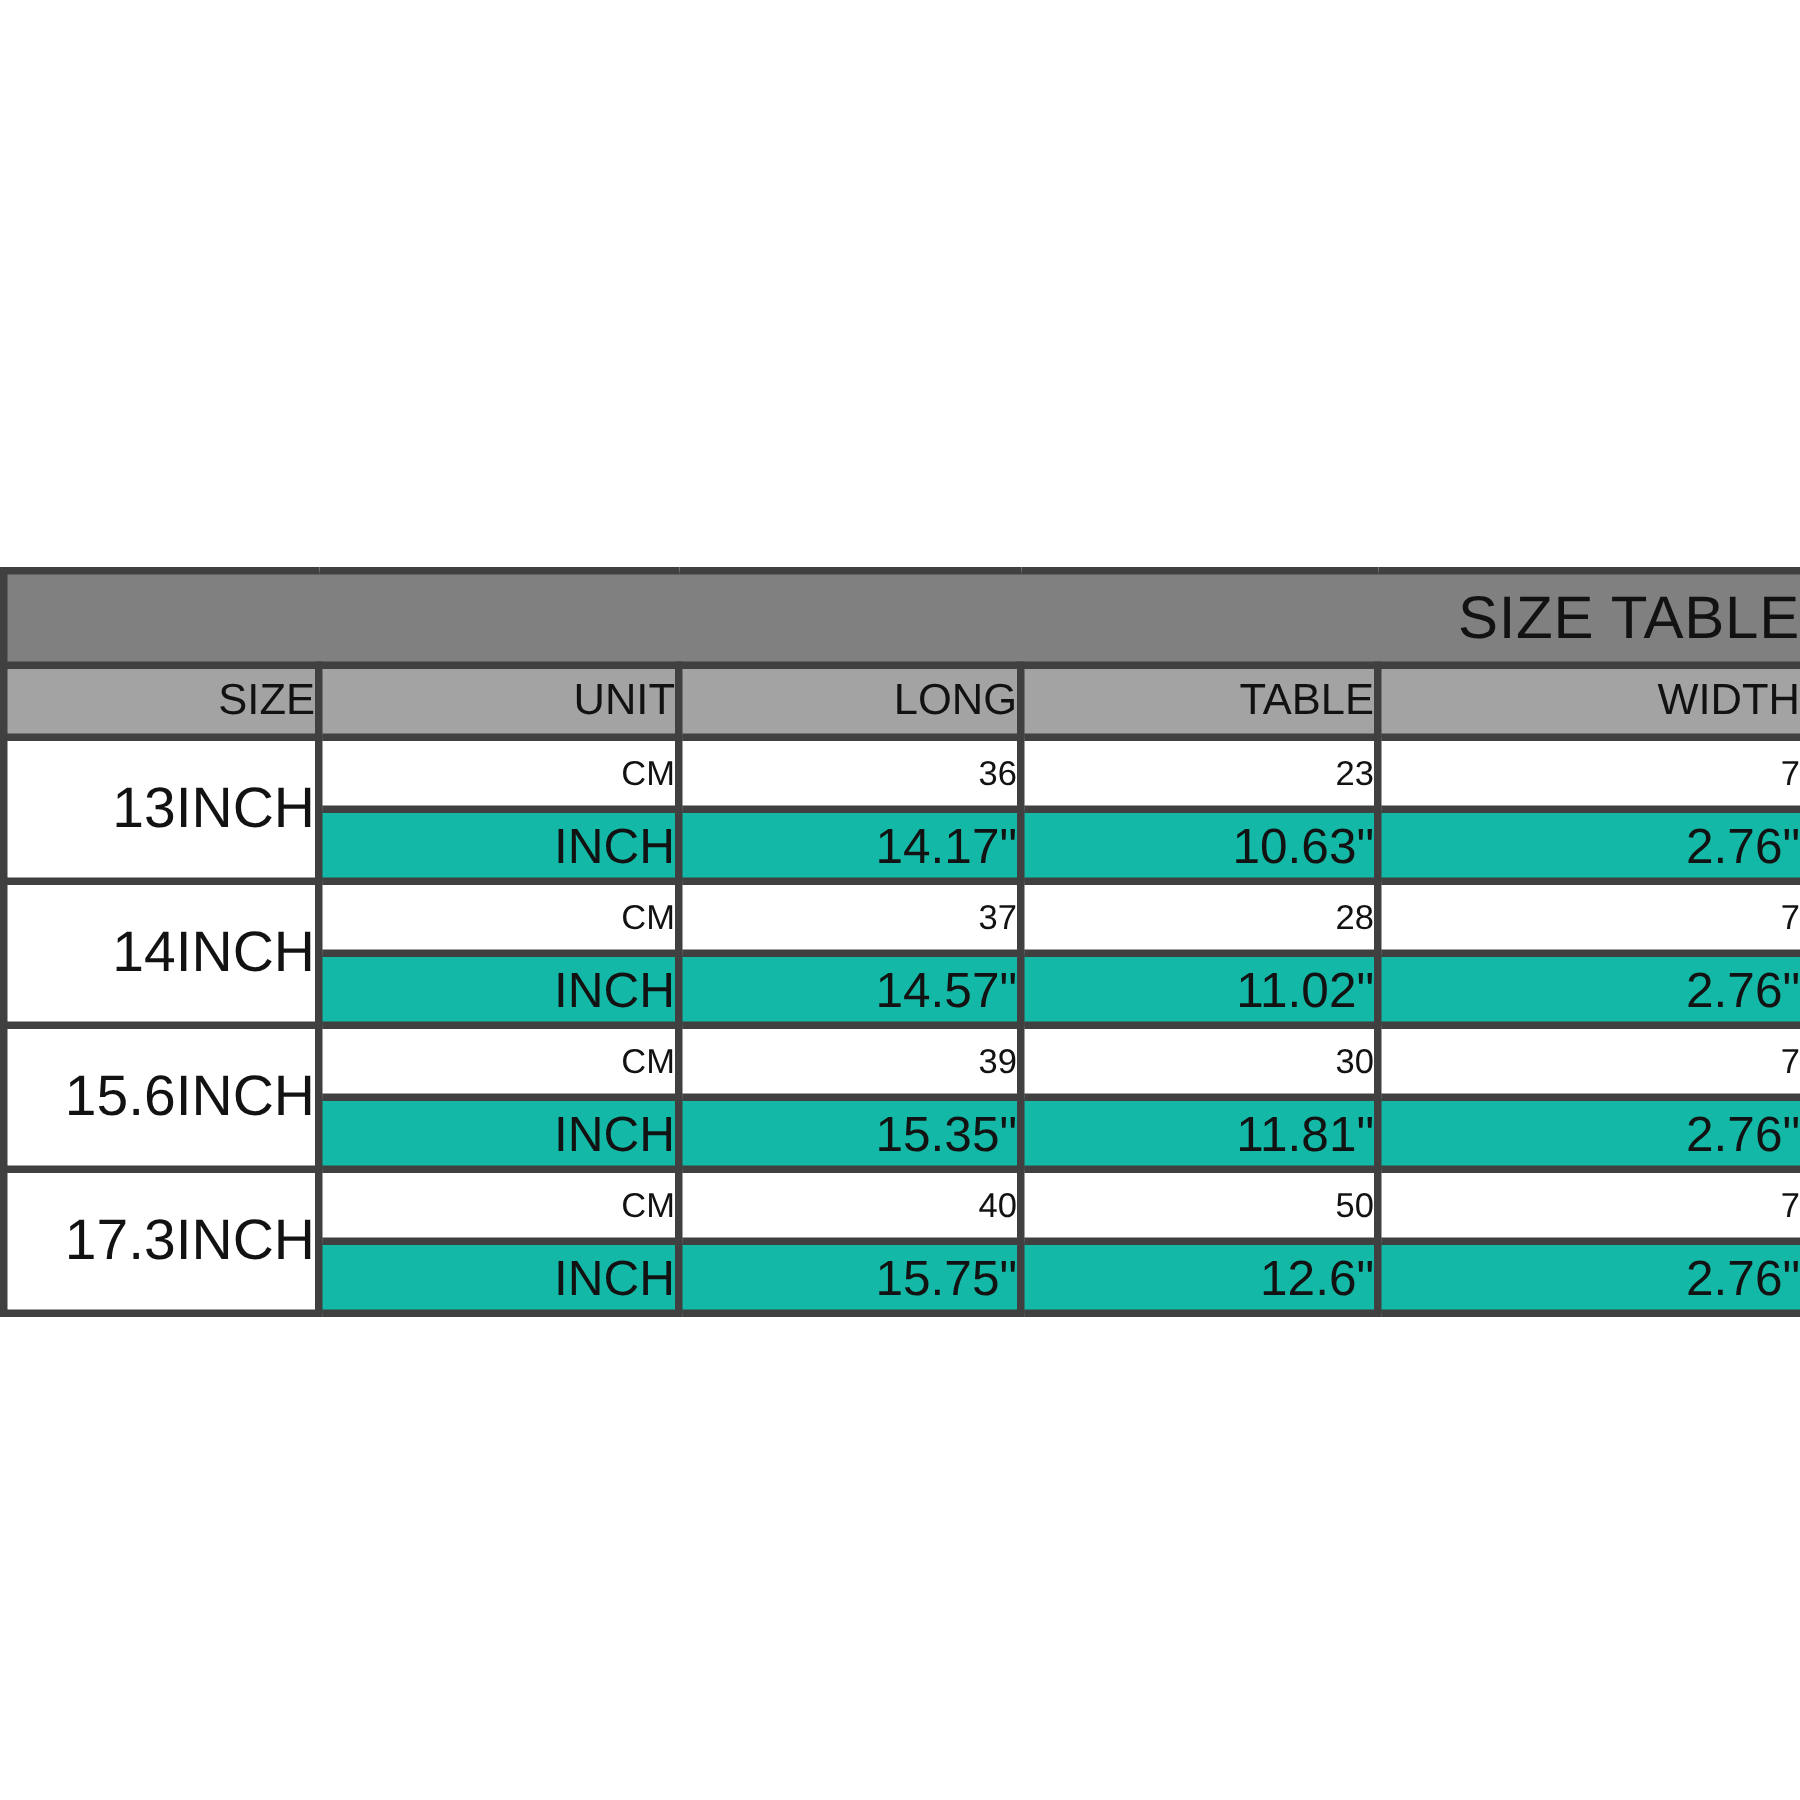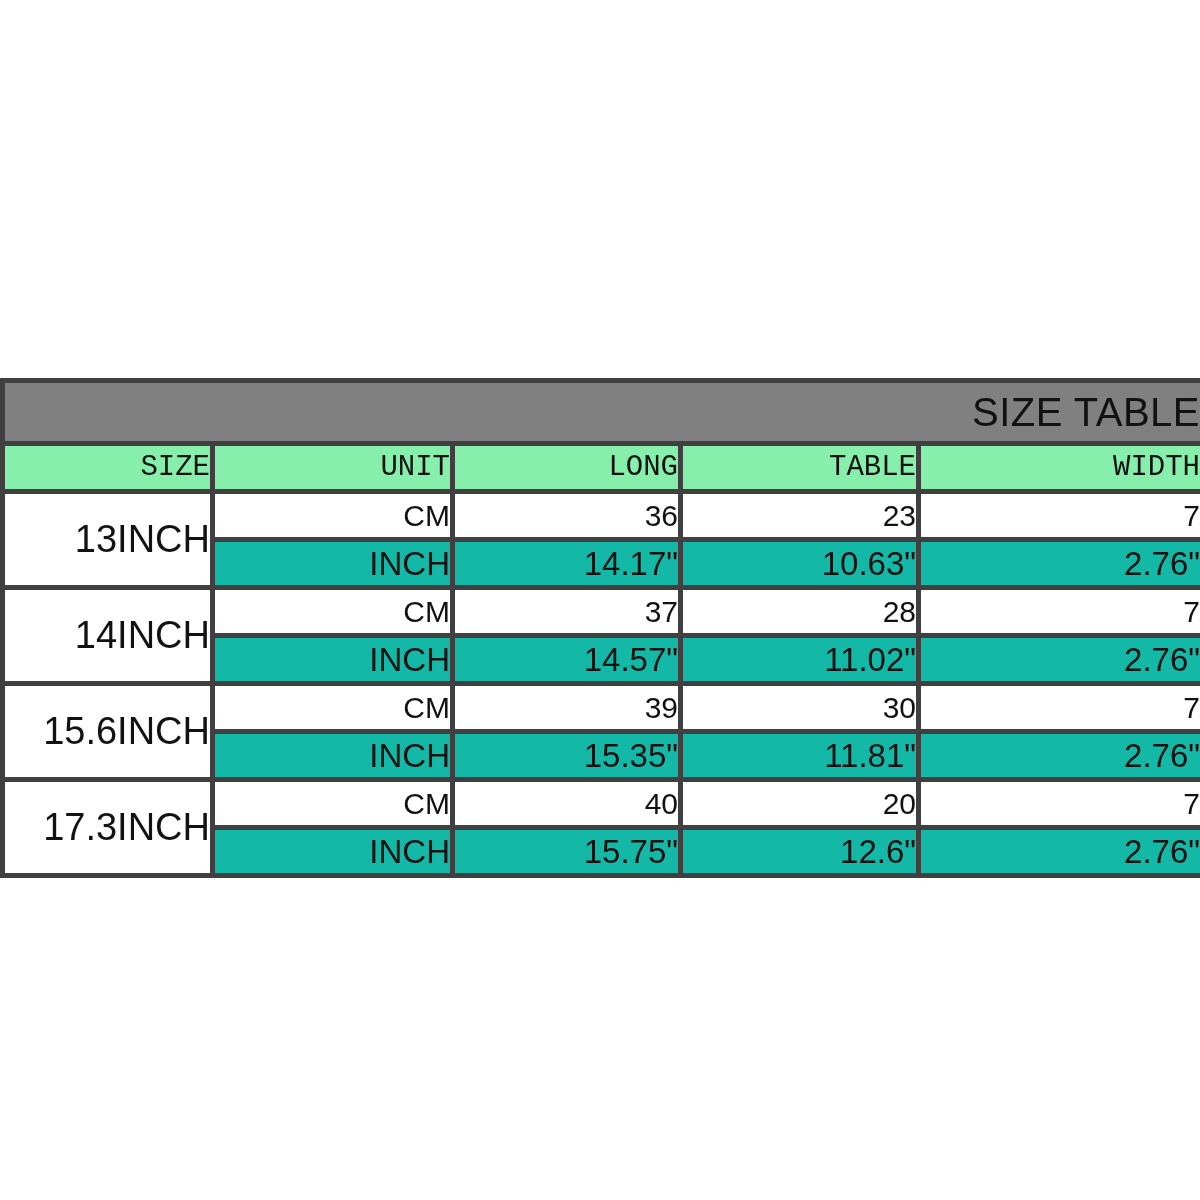--- a/index.html
+++ b/index.html
@@ -46,35 +46,34 @@
   
   .title-cell {
     background: #808080;
     color: #0d0d0d;
     font-size: 40px;
     height: 58px;
     letter-spacing: 0.5px;
   }
   
   .hdr-cell {
-    background: #86efac;
+    background: #a3a3a3;
     font-size: 29px;
     height: 43px;
-    font-family: Liberation Mono, monospace;
   }
   
   .size-cell {
     background: #ffffff;
     font-size: 38px;
     height: 86px;
   }
   
   .cm-cell {
     background: #ffffff;
-    font-size: 30px;
+    font-size: 23px;
     height: 43px;
   }
   
   .inch-cell {
     background: #14b8a6;
     font-size: 33px;
     height: 43px;
   }
   col.c-size  { width: 210px; }
   col.c-unit  { width: 240px; }
@@ -146,21 +145,21 @@
           <td class="inch-cell">INCH</td>
           <td class="inch-cell">15.35"</td>
           <td class="inch-cell">11.81"</td>
           <td class="inch-cell">2.76"</td>
         </tr>
 
         <tr>
           <td class="size-cell" rowspan="2">17.3INCH</td>
           <td class="cm-cell">CM</td>
           <td class="cm-cell">40</td>
-          <td class="cm-cell">20</td>
+          <td class="cm-cell">50</td>
           <td class="cm-cell">7</td>
         </tr>
         <tr>
           <td class="inch-cell">INCH</td>
           <td class="inch-cell">15.75"</td>
           <td class="inch-cell">12.6"</td>
           <td class="inch-cell">2.76"</td>
         </tr>
       </tbody>
     </table>

